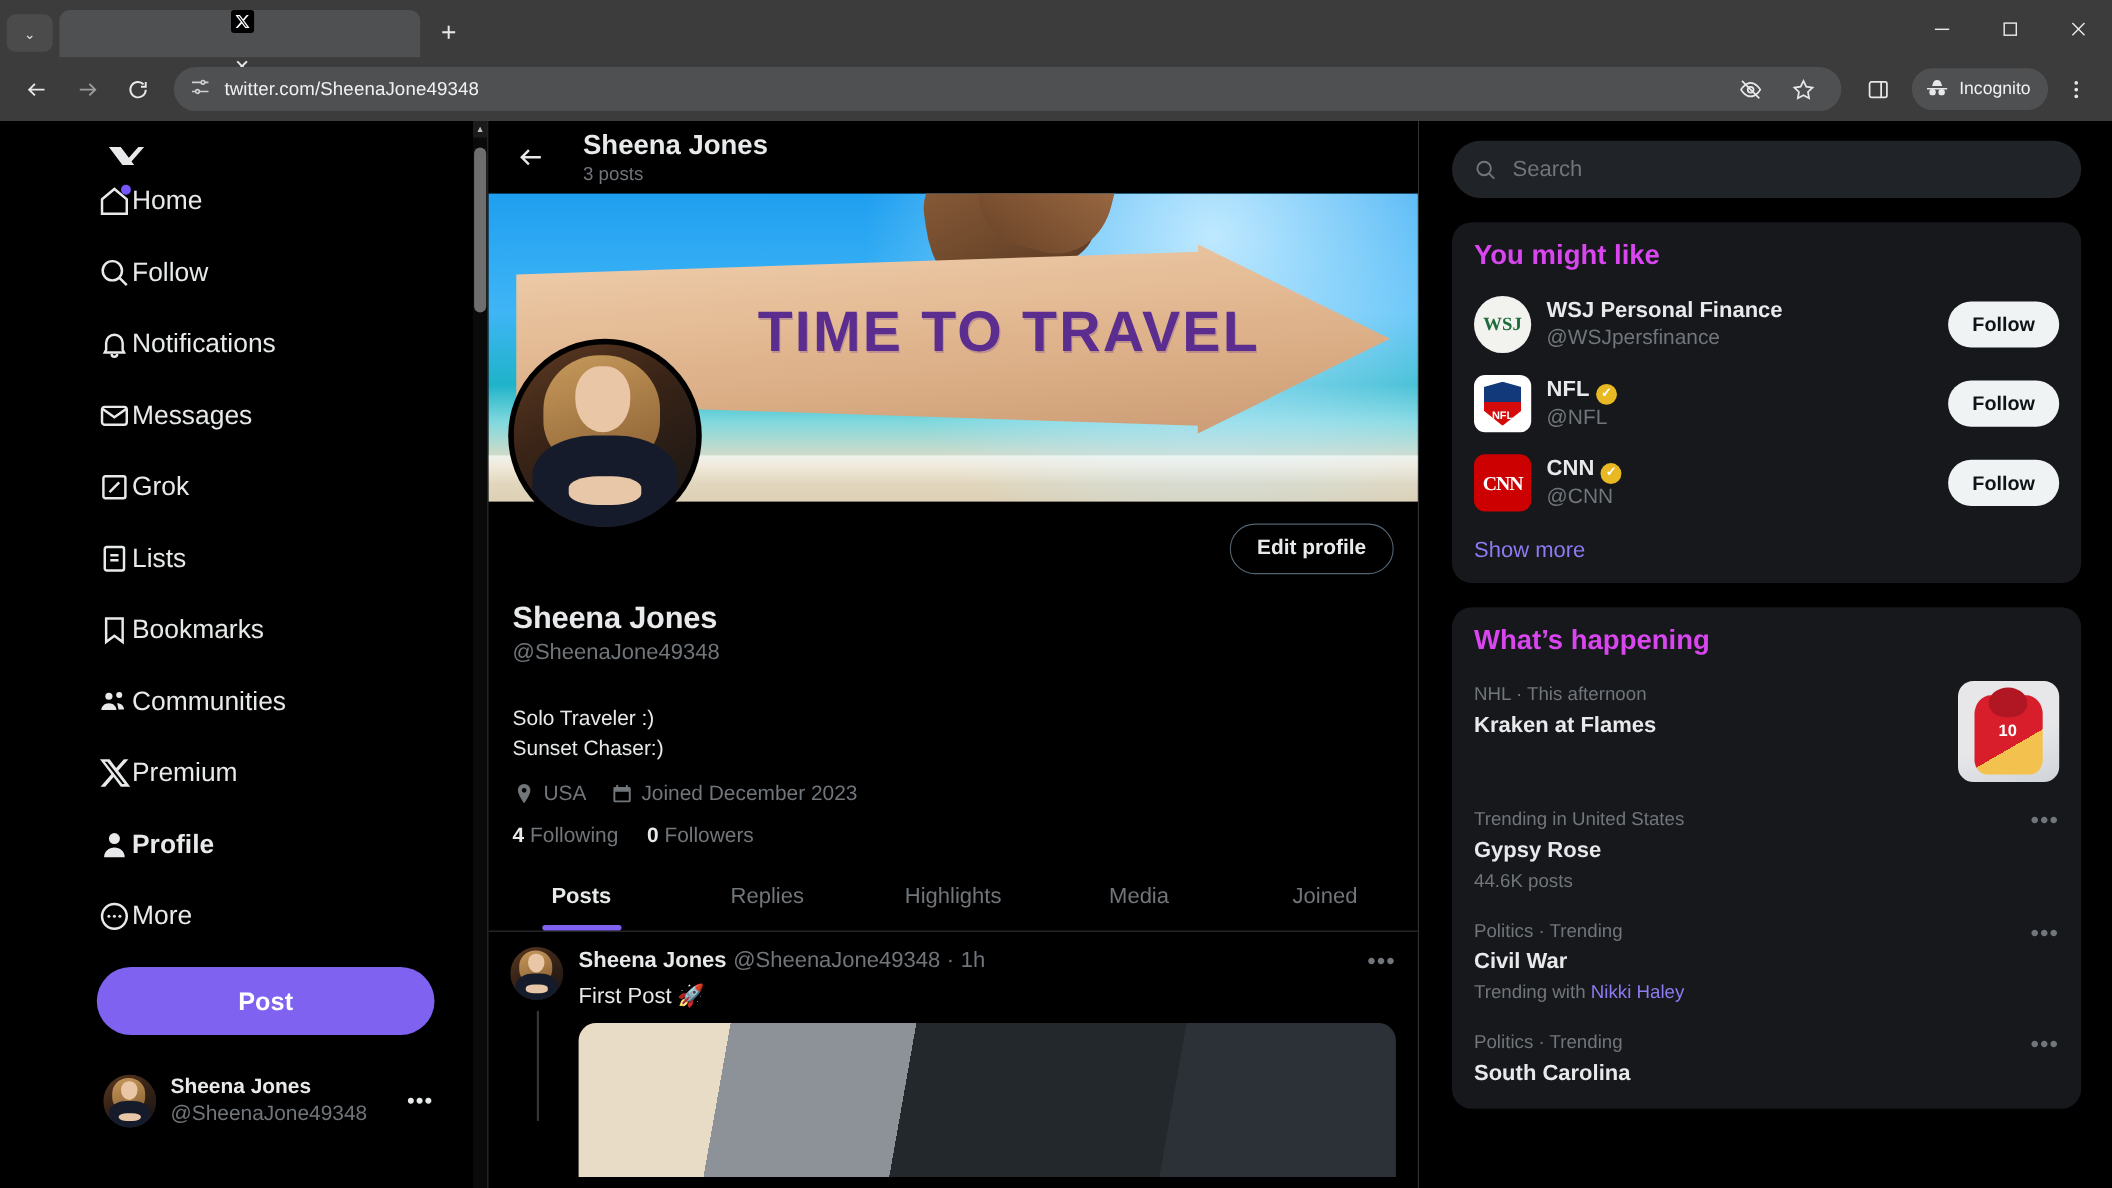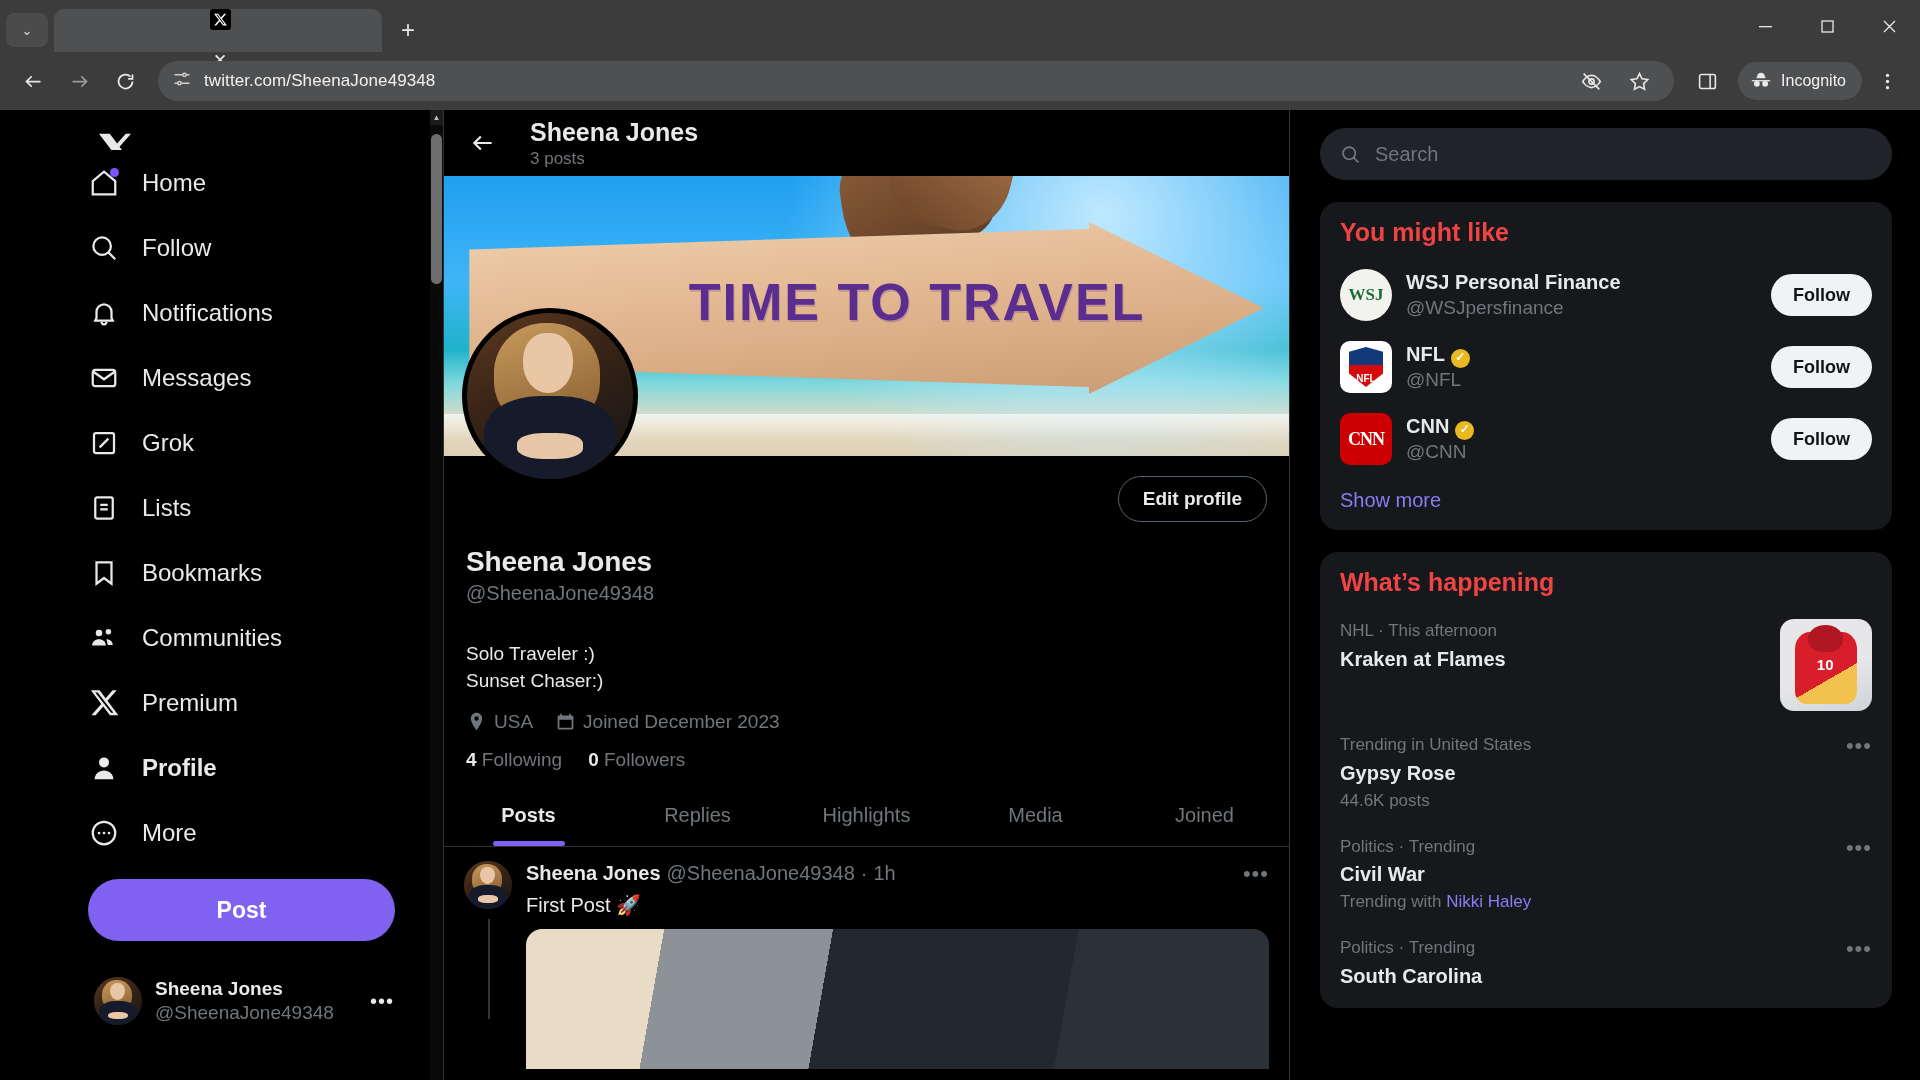--- a/index.html
+++ b/index.html
@@ -55,21 +55,21 @@
   }
 
   
   .page { flex: 1; background: #000; display: flex; position: relative; overflow: hidden; }
 
   
   .leftnav { width: 430px; flex: 0 0 430px; background: #000; padding-left: 62px; position: relative; }
   .logo-x { width: 56px; height: 40px; display:flex; align-items:flex-end; justify-content:center; margin-left: 26px; overflow:hidden;}
   .logo-x svg { width: 34px; height: 34px; fill: #e7e9ea; margin-bottom: -16px;}
   .navitem {
-    display: flex; align-items: center; gap: 22px; height: 65px;
+    display: flex; align-items: center; height: 65px;
     color: #e7e9ea; font-size: 24px; position: relative; padding-left: 26px;
   }
   .navitem .nicon { width: 32px; height: 32px; flex: 0 0 32px; display:flex; align-items:center; justify-content:center; position: relative; }
   .navitem .nicon svg { width: 30px; height: 30px; fill: none; stroke: #e7e9ea; stroke-width: 1.8; }
   .navitem.filled .nicon svg { fill: #e7e9ea; stroke: none; }
   .navitem.active { font-weight: 700; }
   .dot-badge { position: absolute; top: 1px; right: 1px; width: 9px; height: 9px; border-radius: 50%; background: #7856ff; }
   .post-btn {
     margin: 14px 0 0 26px; width: 307px; height: 62px; border-radius: 32px;
     background: #7f62f0; color: #fff; font-size: 23px; font-weight: 700;
@@ -195,21 +195,21 @@
   
   .rightcol { flex: 1; padding: 18px 28px 0 30px; background: #000; min-width: 0; }
   .searchbox {
     height: 52px; background: #202327; border-radius: 26px; display: flex; align-items: center;
     gap: 14px; padding: 0 20px; margin-bottom: 22px;
   }
   .searchbox svg { width: 21px; height: 21px; fill: none; stroke: #71767b; stroke-width: 2;}
   .searchbox .ph { color: #71767b; font-size: 20px; }
 
   .card { background: #16181c; border-radius: 18px; padding: 16px 0 6px 0; margin-bottom: 22px; }
-  .card h3 { color: #ef4444; font-size: 25px; font-weight: 800; padding: 0 20px 12px 20px; }
+  .card h3 { color: #d946ef; font-size: 25px; font-weight: 800; padding: 0 20px 12px 20px; }
 
   .suggest { display: flex; align-items: center; gap: 14px; padding: 10px 20px; }
   .sg-av { width: 52px; height: 52px; flex: 0 0 52px; display: flex; align-items: center; justify-content: center; font-weight: 800; }
   .sg-av.wsj { border-radius: 50%; background: #f2f2ee; color: #1d6b3a; font-size: 17px; font-family: "Liberation Serif", serif; }
   .sg-av.nfl { border-radius: 10px; background: #fff; position: relative; overflow:hidden;}
   .sg-av.nfl .shield { width: 34px; height: 40px; background: linear-gradient(#123a7a 0 45%, #d50a0a 45% 100%);
       clip-path: polygon(50% 0,100% 12%,100% 66%,50% 100%,0 66%,0 12%); display:flex; align-items:flex-end; justify-content:center;
       color:#fff; font-size:10px; font-weight:800; padding-bottom:3px;}
   .sg-av.cnn { border-radius: 10px; background: #cc0000; color: #fff; font-size: 18px; letter-spacing:-1px; font-family:"Liberation Serif", serif;}
   .sg-txt { flex: 1; min-width: 0; line-height: 1.28; }

